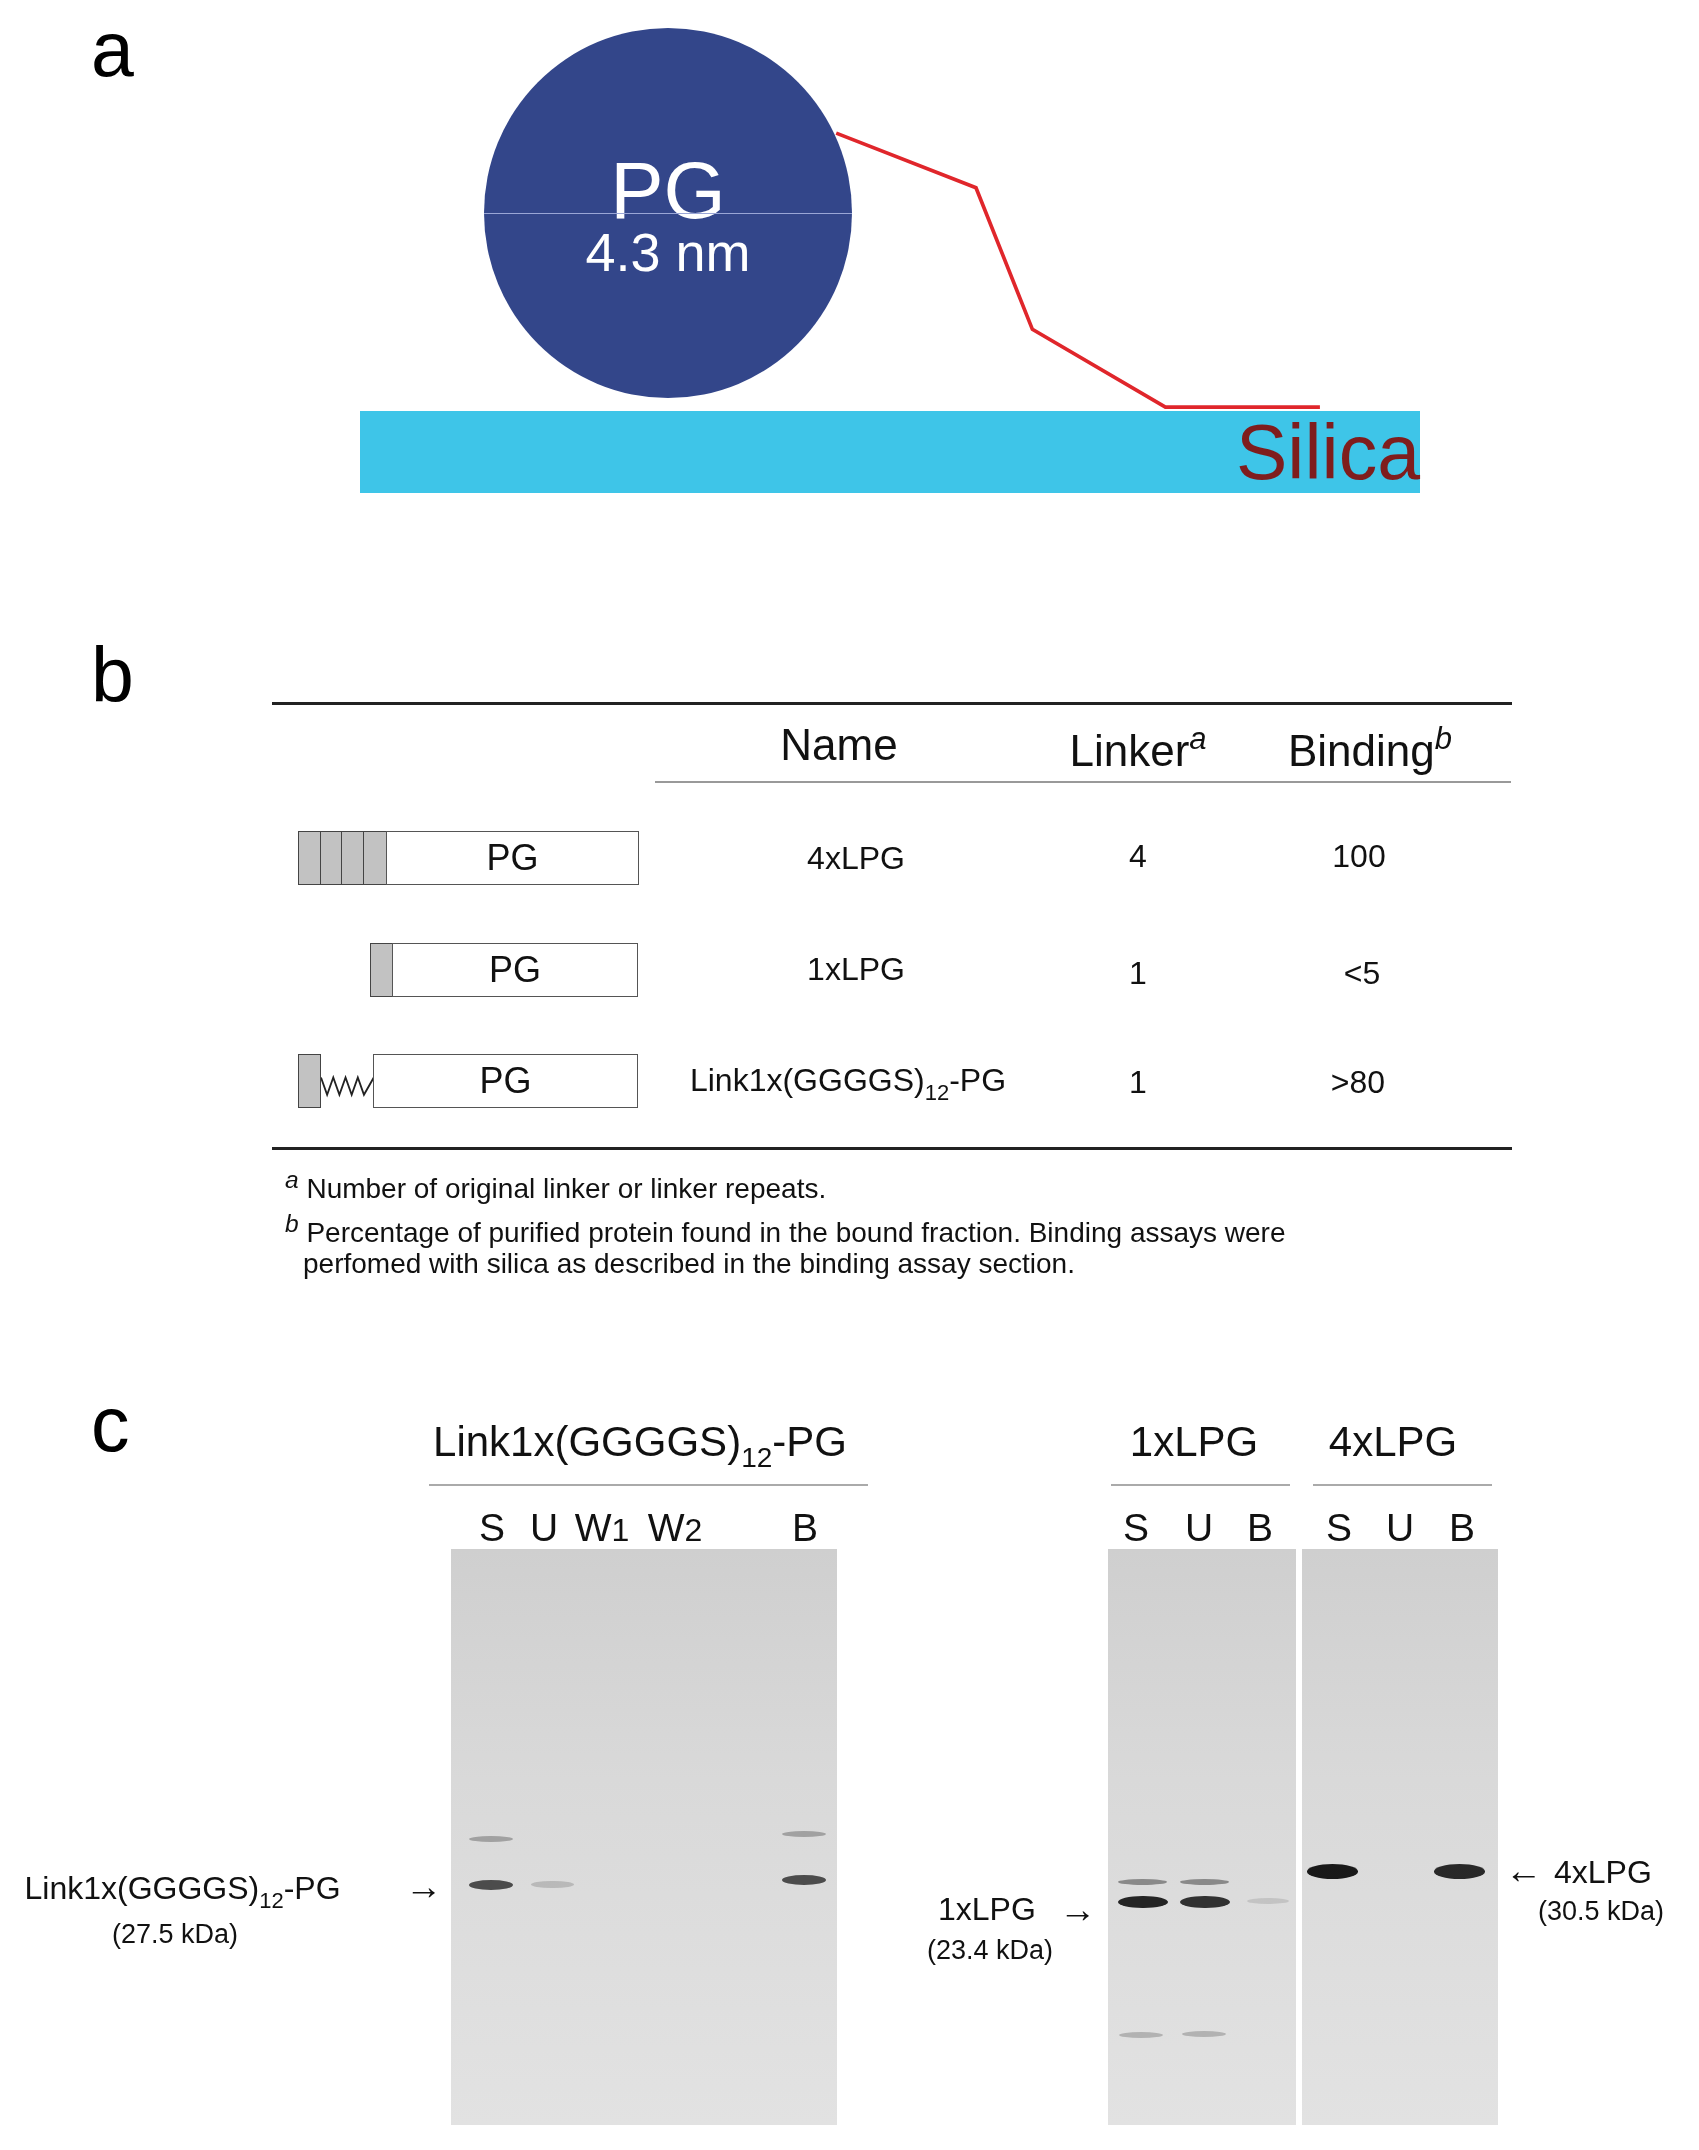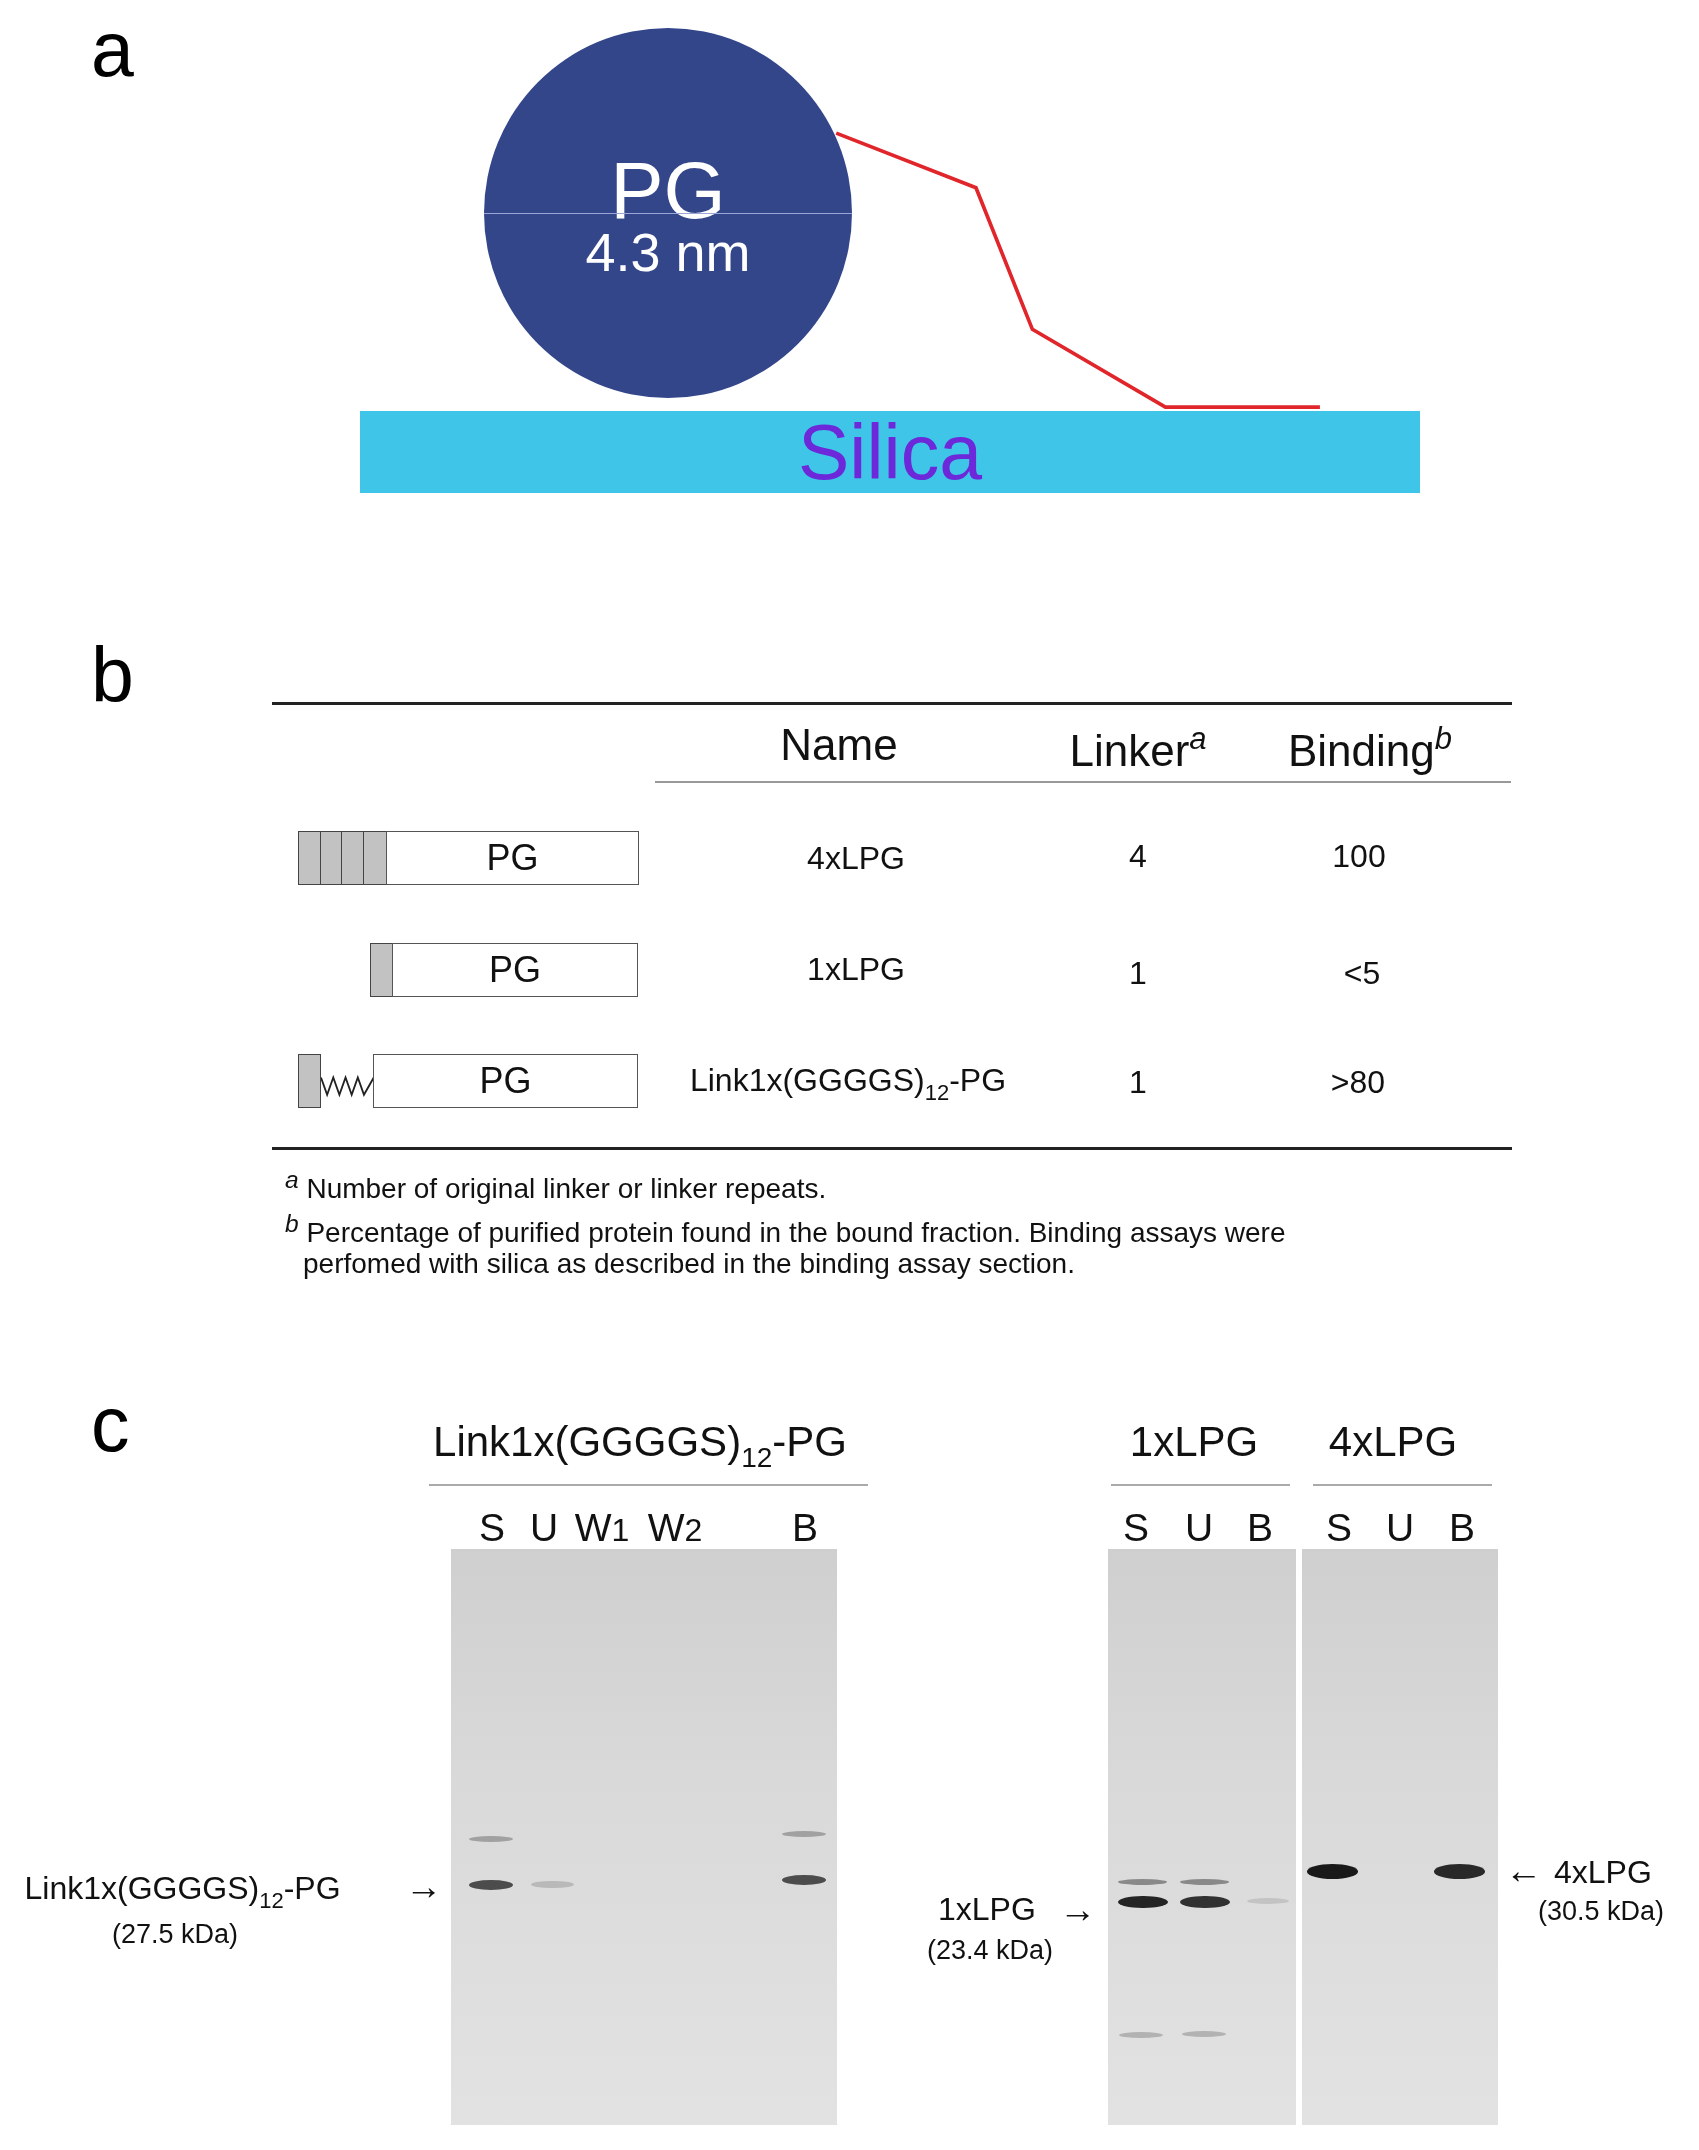--- a/index.html
+++ b/index.html
@@ -7,21 +7,21 @@
          font-family:"Liberation Sans", sans-serif; color:#111; }
   .abs { position:absolute; }
   .panel-label { position:absolute; font-size:77px; line-height:1; color:#000; }
   
   .circle { position:absolute; left:484px; top:27.6px; width:368px; height:370px;
             border-radius:50%; background:#33468a; overflow:hidden; }
   .circle-div { position:absolute; left:0; right:0; top:185px; height:1.8px; background:#9aa6d6; }
   .circle-t1 { position:absolute; left:0; right:0; top:123px; text-align:center; color:#fff; font-size:80px; line-height:1; }
   .circle-t2 { position:absolute; left:0; right:0; top:197px; text-align:center; color:#fff; font-size:54px; line-height:1; }
   .silica { position:absolute; left:360px; top:411px; width:1060px; height:82px; background:#3ec5e8;
-            text-align:center; font-size:77px; line-height:82px; color:#6d28d9; }
+            text-align:right; font-size:77px; line-height:82px; color:#7f1d1d; }
   
   .hline { position:absolute; height:2.5px; background:#222; }
   .hline.thin { height:1.8px; background:#999; }
   .th { position:absolute; font-size:44px; line-height:1; text-align:center; transform:translateX(-50%); white-space:nowrap; }
   .th sup { font-style:italic; font-size:31px; vertical-align:17px; }
   .td { position:absolute; font-size:32px; line-height:1; text-align:center; transform:translateX(-50%); white-space:nowrap; }
   .td sub { font-size:22px; vertical-align:-8.6px; }
   .box { position:absolute; border:1.8px solid #555; background:#fff; box-sizing:border-box; }
   .box .lbl { position:absolute; left:0; right:0; top:50%; transform:translateY(-50%); text-align:center; font-size:36px; }
   .seg { position:absolute; background:#c2c2c2; border:1.8px solid #444; box-sizing:border-box; }

